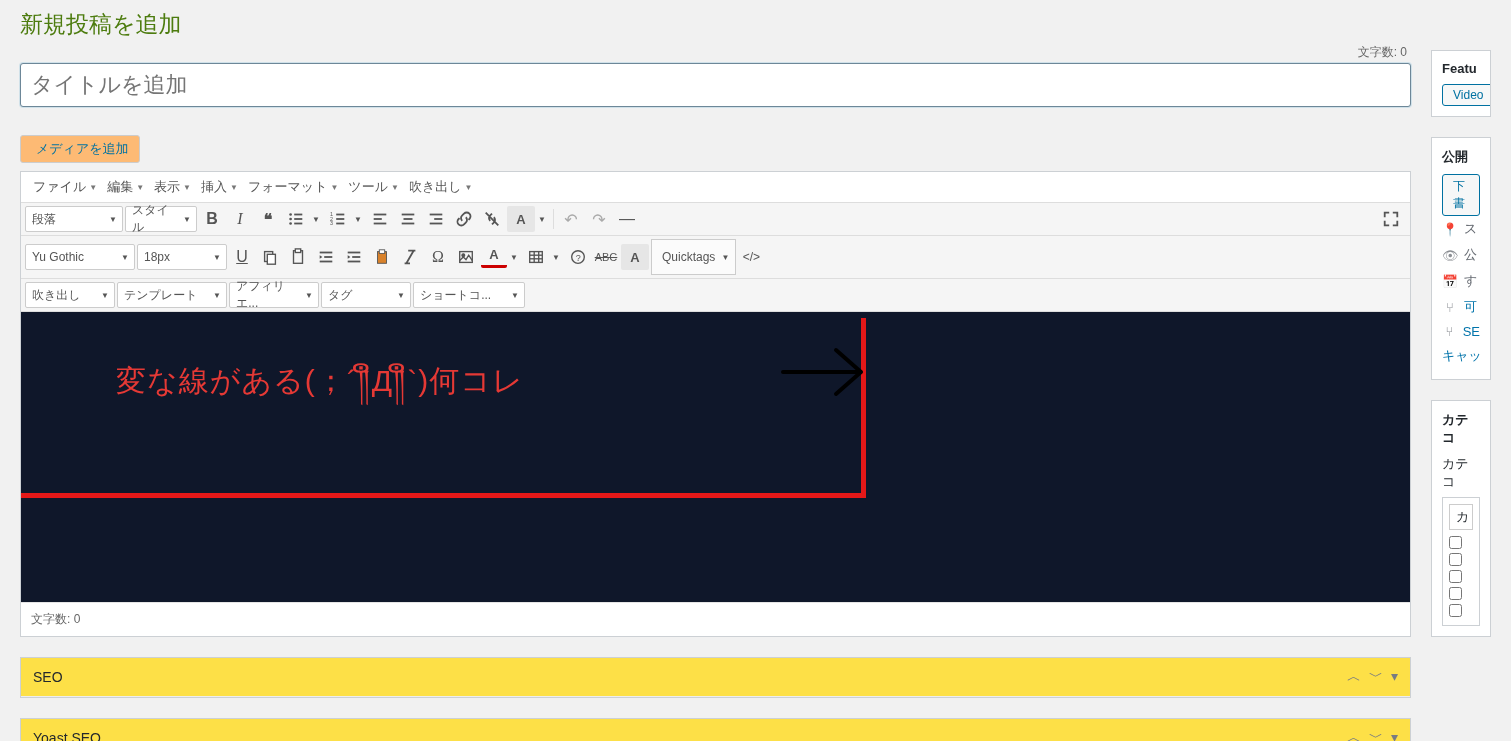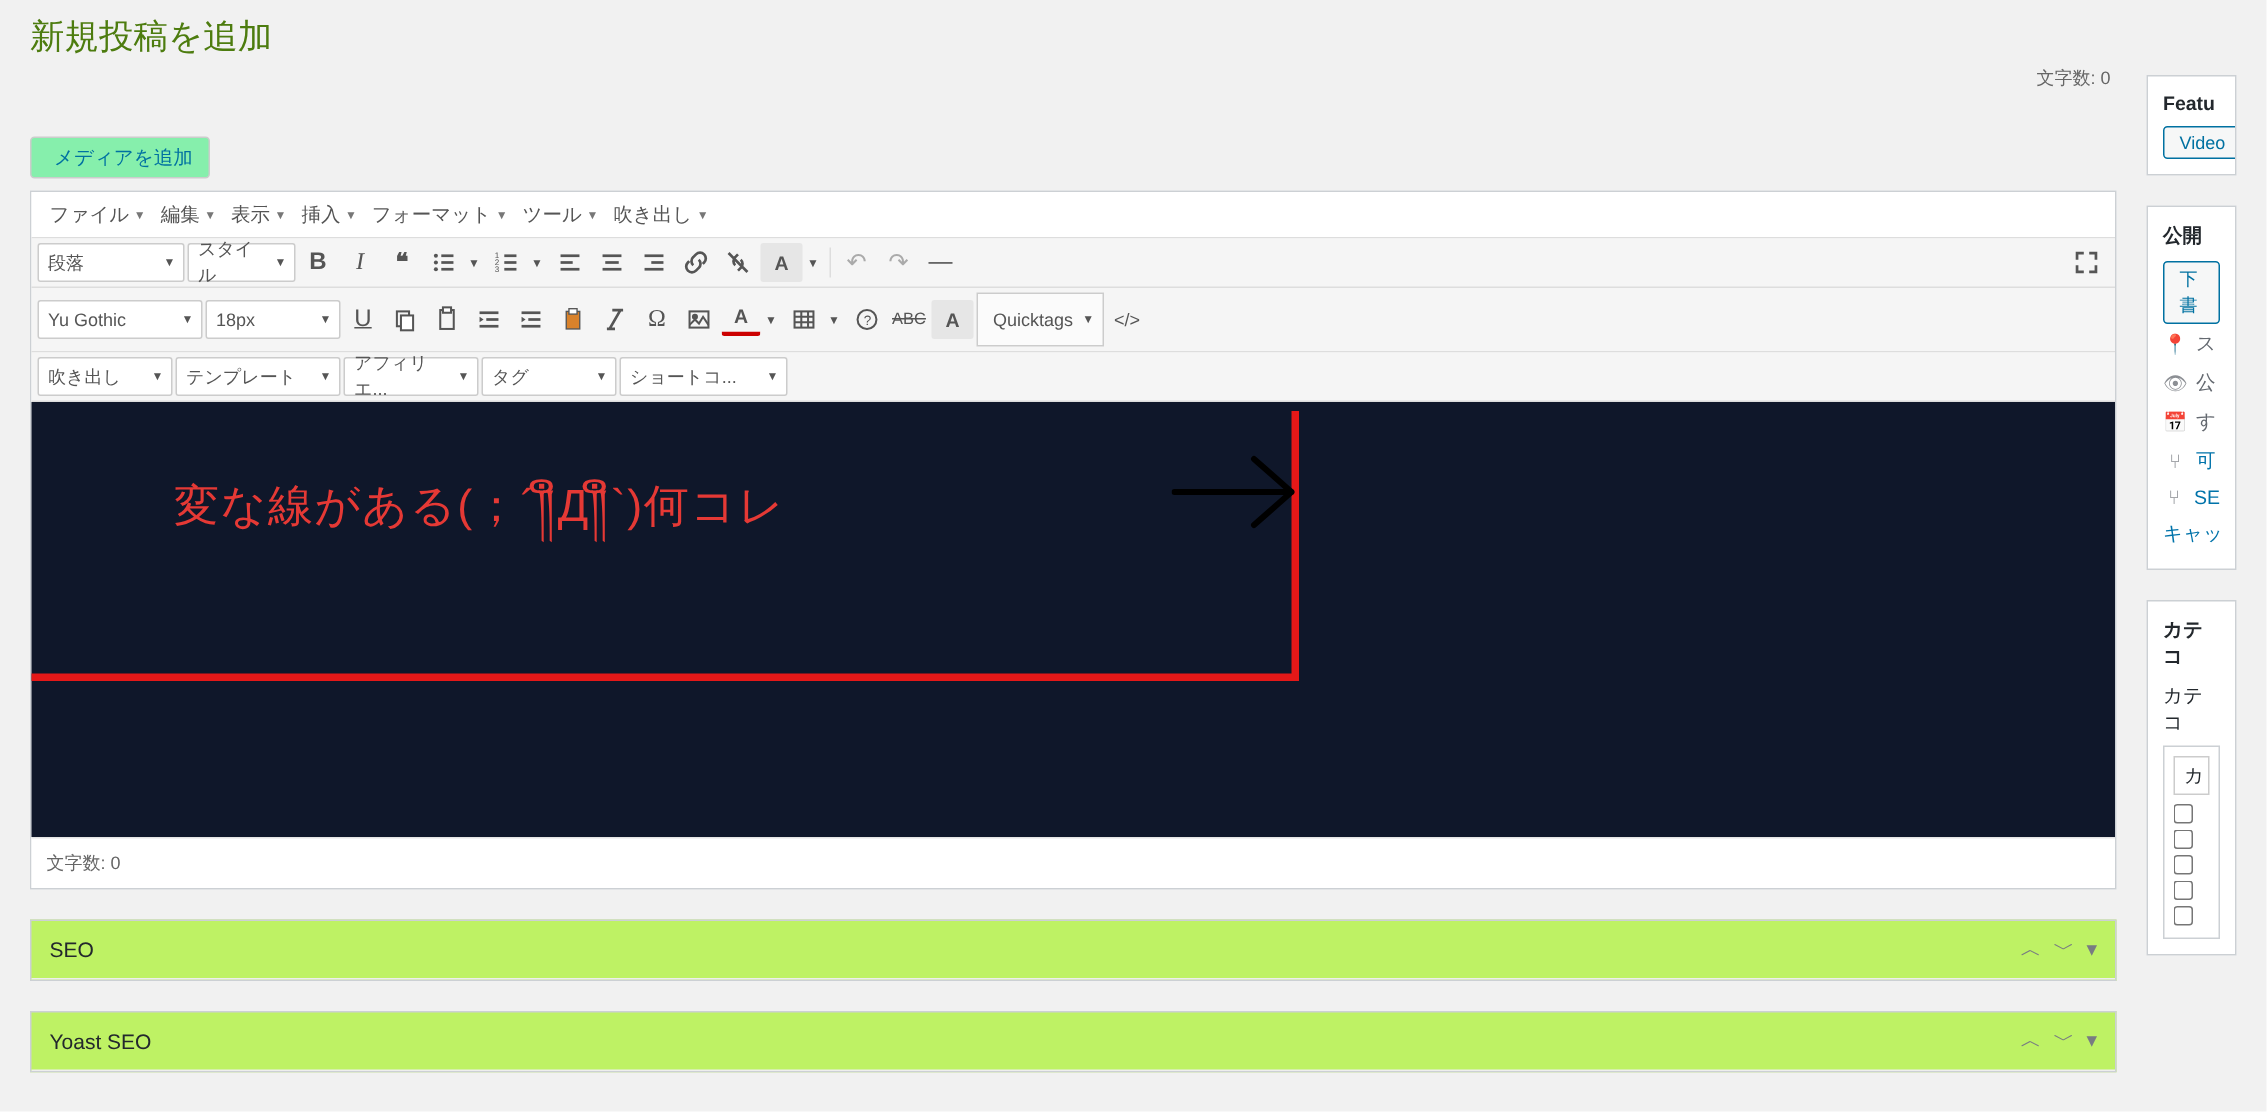--- a/index.html
+++ b/index.html
@@ -34,21 +34,21 @@
   border: 1px solid #7e8993;
   border-radius: 3px;
   color: #555;
   outline: 2px solid #007cba22;
   outline-offset: -1px;
 }
 .title-input::placeholder{color:#757575;}
 .media-row { margin: 28px 0 8px 0; display:flex; align-items:flex-end; justify-content:space-between;}
 .button {
   display: inline-flex; align-items:center; gap:5px;
-  background: #86efac;
+  background: #fdba74;
   border: 1px solid #ccc;
   border-radius: 3px;
   padding: 4px 10px;
   font-size: 13px;
   color: #0071a1;
   cursor: pointer;
 }
 .button .dashicon{font-size:16px;}
 .editor-tabs { display:flex; }
 .ed-tab {
@@ -114,21 +114,21 @@
 .annot-text{
   position:absolute; left:95px; top:35px;
   color:#e53935; font-size:30px; letter-spacing:1px;
 }
 .annot-arrow{position:absolute;left:760px;top:30px;}
 .annot-vline{position:absolute;left:840px;top:6px;width:5px;height:180px;background:#e41818;}
 .annot-hline{position:absolute;left:0px;top:181px;width:845px;height:5px;background:#e41818;}
 .status-bar{border-top:1px solid #e5e5e5;background:#fff;padding:8px 10px;font-size:12px;color:#666;}
 
 .postbox {
-  background:#bef264; border:1px solid #ccd0d4; margin-top:20px;
+  background:#fde047; border:1px solid #ccd0d4; margin-top:20px;
 }
 .postbox-head{
   display:flex;align-items:center;justify-content:space-between;
   padding: 10px 12px; font-size:14px; color:#23282d;
   border-bottom:1px solid #eee;
 }
 .postbox-toggles{display:flex;gap:8px;color:#787c82;}
 .postbox-toggles span{cursor:pointer;font-size:14px;}
 
 .side-box{background:#fff;border:1px solid #ccd0d4;padding:10px;margin-bottom:20px;font-size:13px;color:#23282d;overflow:hidden;}
@@ -143,20 +143,21 @@
 </style>
 </head>
 <body>
 
 <div class="wrap">
   <div class="main-col">
     <h1 class="page-title">新規投稿を追加</h1>
 
     <div class="char-count-top">文字数: 0</div>
 
+    <input class="title-input" type="text" placeholder="タイトルを追加" style="">
 
     <div class="media-row">
       <button class="button">
         <span class="dashicon">
           <svg viewBox="0 0 20 20" fill="#0071a1">
               <path d="M13 11V5c0-1.1-.9-2-2-2H4c-1.1 0-2 .9-2 2v6c0 1.1.9 2 2 2h7c1.1 0 2-.9 2-2zm-9 2c-1.1 0-2-.9-2-2V5h.1C2 5 2 5 2 5v6c0 1.1.9 2 2 2h7v-.1c0 .1 0 .1 0 .1H4zM8 7l3 4H4l2-2.5L7 10l1-3zm8.5-3h-2v2h-1v-2h-2V3h2V1h1v2h2v1z"></path>
             </svg>
         </span>
         <span>メディアを追加</span>
       </button>

